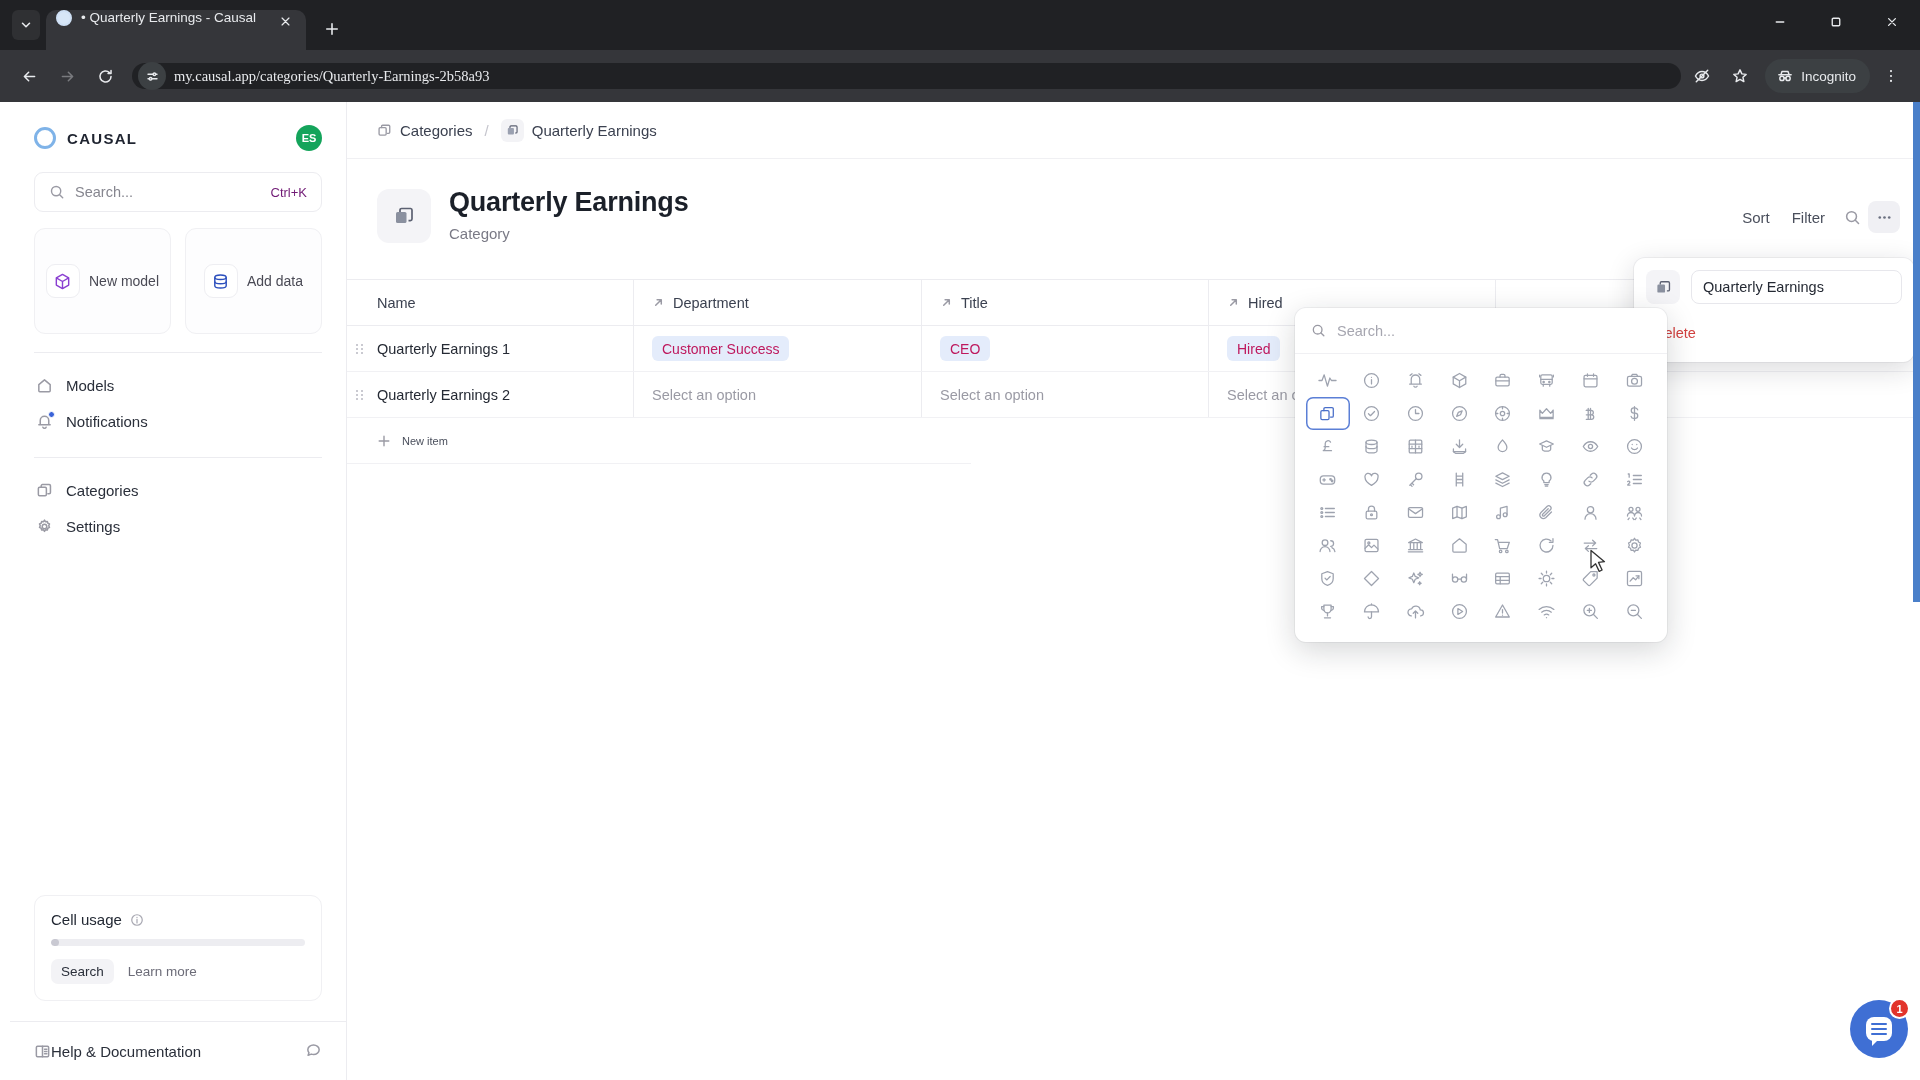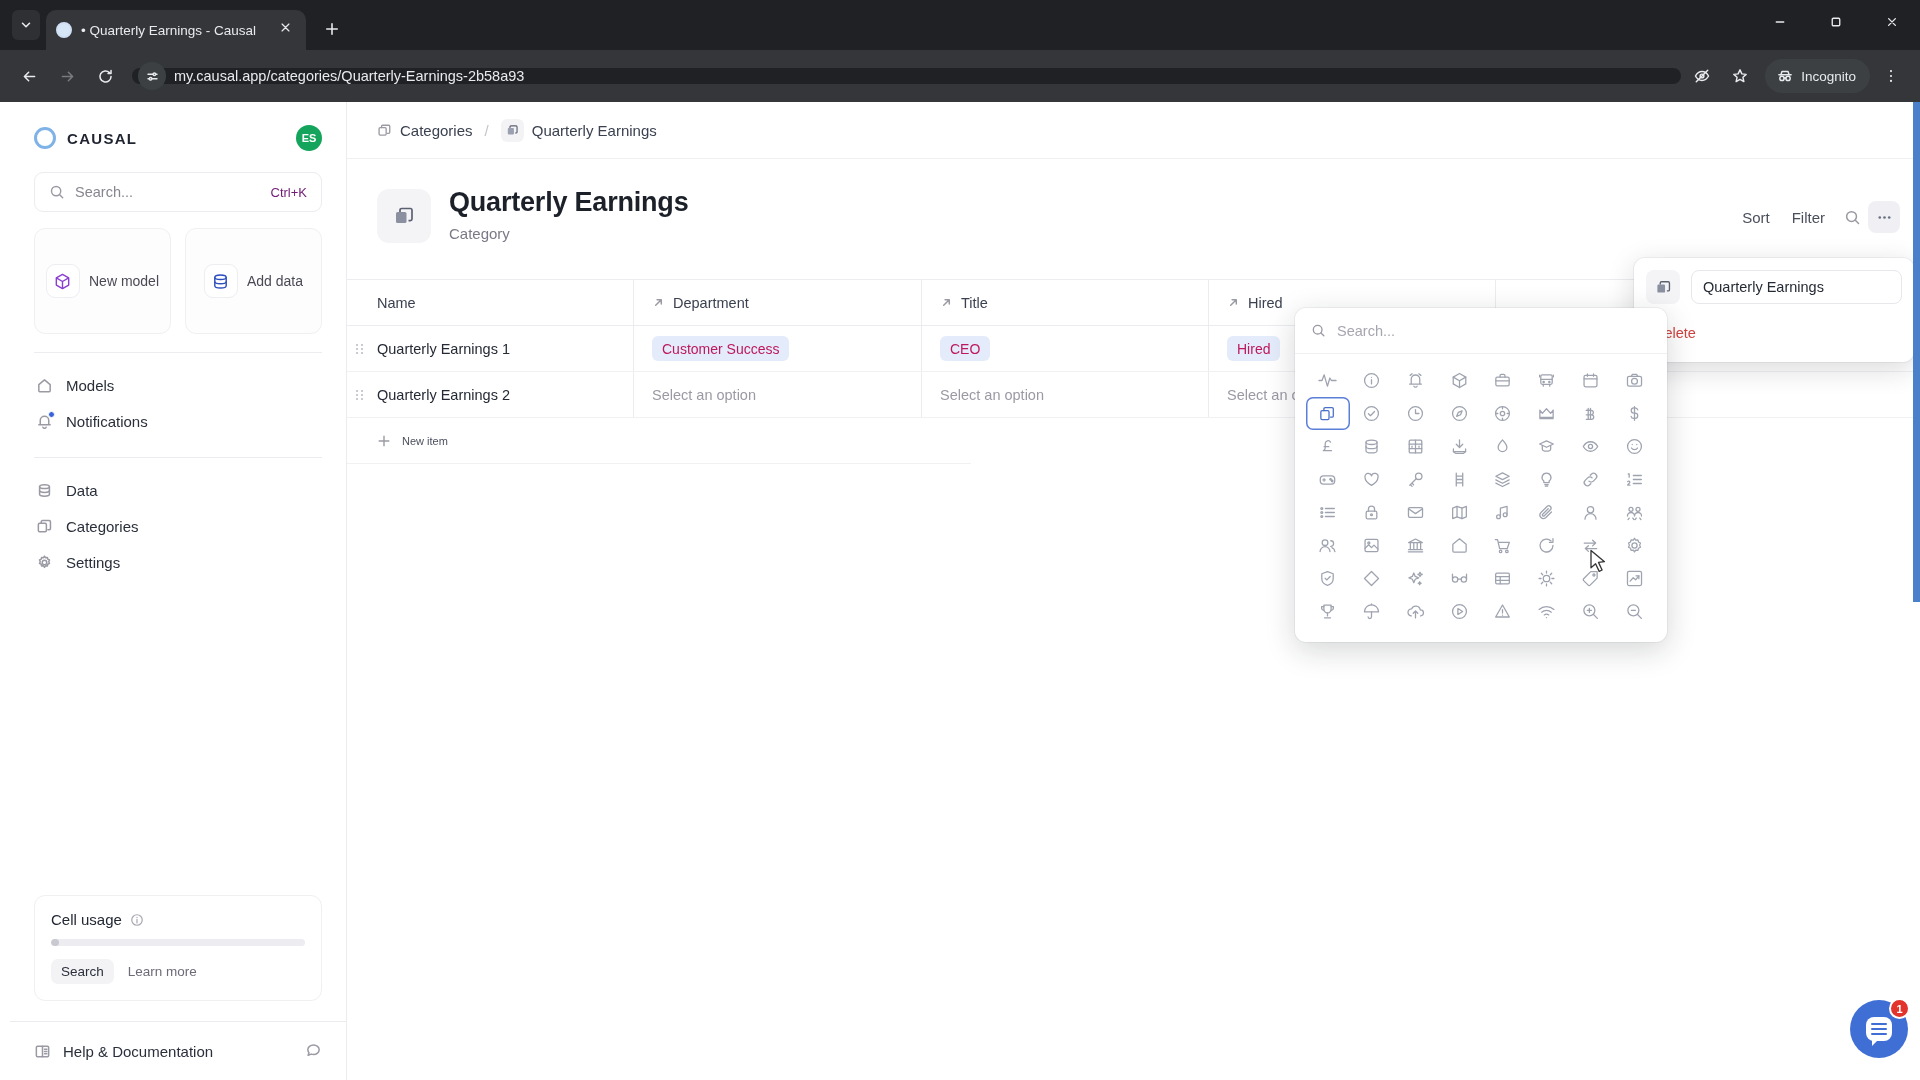--- a/index.html
+++ b/index.html
@@ -18,21 +18,21 @@
   }
   .tab-list-btn {
     width: 28px; height: 30px; margin: 0 6px 10px 6px;
     display:flex; align-items:center; justify-content:center;
     border-radius: 6px; background: #2f3033; cursor: pointer;
   }
   .tab-list-btn svg { width: 14px; height: 14px; }
   .tab {
     height: 40px; min-width: 260px; max-width: 300px;
     background: #35363a; border-radius: 10px 10px 0 0;
-    display: flex; align-items: flex-end; padding: 12px 10px; gap: 9px;
+    display: flex; align-items: flex-start; padding: 0 10px; gap: 9px;
     position: relative; cursor: pointer;
   }
   .tab-favicon {
     width: 16px; height: 16px; border-radius: 50%;
     background: #d7e6f7; border: 2px solid #cfe0f5; flex: none;
   }
   .tab-title {
     color: #e8eaed; font-size: 13.5px; white-space: nowrap;
     overflow: hidden; text-overflow: ellipsis; flex: 1;
   }
@@ -60,23 +60,23 @@
     height: 52px; background: #35363a; display: flex; align-items: center;
     padding: 0 12px; gap: 4px;
   }
   .nav-btn {
     width: 34px; height: 34px; border-radius: 50%;
     display:flex; align-items:center; justify-content:center; cursor: pointer;
   }
   .nav-btn svg { width: 17px; height: 17px; }
   .nav-btn.disabled { opacity: 0.38; }
   .omnibox {
-    flex: 1; height: 16px; background: #202124; border-radius: 17px;
+    flex: 1; height: 26px; background: #202124; border-radius: 17px;
     display: flex; align-items: center; padding: 0 8px 0 6px;
-    margin-left: 6px; gap: 8px; min-width: 0;
+    margin-left: 6px; gap: 8px; min-width: 0; font-family: Liberation Serif, serif;
   }
   .omni-icon {
     width: 28px; height: 28px; border-radius: 50%; background: #3c4043;
     display:flex; align-items:center; justify-content:center; flex:none; cursor:pointer;
   }
   .omni-icon svg { width: 15px; height: 15px; }
   .omni-url {
     color: #e8eaed; font-size: 14.5px; white-space: nowrap;
     overflow: hidden; text-overflow: ellipsis; flex: 1;
   }
@@ -167,21 +167,21 @@
   .usage-actions { margin-top: 13px; display: flex; align-items: center; gap: 6px; }
   .usage-btn {
     font-size: 13.5px; color: #2a2f3a; padding: 5px 10px;
     border-radius: 7px; background: #f3f3f6; cursor: pointer;
   }
   .usage-link {
     font-size: 13.5px; color: #6c6c78; padding: 5px 8px; cursor: pointer;
   }
   .sb-bottom-divider { height: 1px; background: #ececf0; margin-top: 20px; }
   .sb-help {
-    height: 58px; display: flex; align-items: center; padding: 0 24px; gap: 12px;
+    height: 58px; display: flex; align-items: center; padding: 0 24px; 
     cursor: pointer;
   }
   .sb-help svg { width: 17px; height: 17px; }
   .sb-help-label { font-size: 15px; color: #2a2f3a; }
   .sb-help .chat-ico { margin-left: auto; }
 
   
   .main { flex: 1; height: 978px; position: relative; overflow: hidden; }
   .breadcrumb-bar {
     height: 57px; border-bottom: 1px solid #f0f0f3; display: flex;
@@ -506,28 +506,20 @@
         </div>
         <div class="sb-item">
           <svg class="ln" viewBox="0 0 18 18">
               <path d="M4.5 12.5V8a4.5 4.5 0 0 1 9 0v4.5M3 12.5h12M7.3 15a1.8 1.8 0 0 0 3.4 0"></path>
             </svg>
           <span class="notif-dot"></span>
           <span>Notifications</span>
         </div>
         <div class="sb-divider"></div>
         <div class="sb-nav-gap"></div>
-        <div class="sb-item">
-          <svg class="ln" viewBox="0 0 18 18">
-            <ellipse cx="9" cy="5" rx="5.2" ry="2"></ellipse>
-              <path d="M3.8 5v8c0 1.1 2.3 2 5.2 2s5.2-.9 5.2-2V5"></path>
-              <path d="M3.8 9c0 1.1 2.3 2 5.2 2s5.2-.9 5.2-2"></path>
-          </svg>
-          <span>Data</span>
-        </div>
         <div class="sb-item">
           <svg class="ln" viewBox="0 0 18 18">
               <rect x="2.5" y="5.5" width="8.5" height="9" rx="1.3"></rect>
               <path d="M5.5 5.5V4a1.3 1.3 0 0 1 1.3-1.3h7.2A1.3 1.3 0 0 1 15.3 4v7.2a1.3 1.3 0 0 1-1.3 1.3h-1.4"></path>
             </svg>
           <span>Categories</span>
         </div>
         <div class="sb-item">
           <svg class="ln" viewBox="0 0 18 18">
             <circle cx="9" cy="9" r="2.4"></circle>

